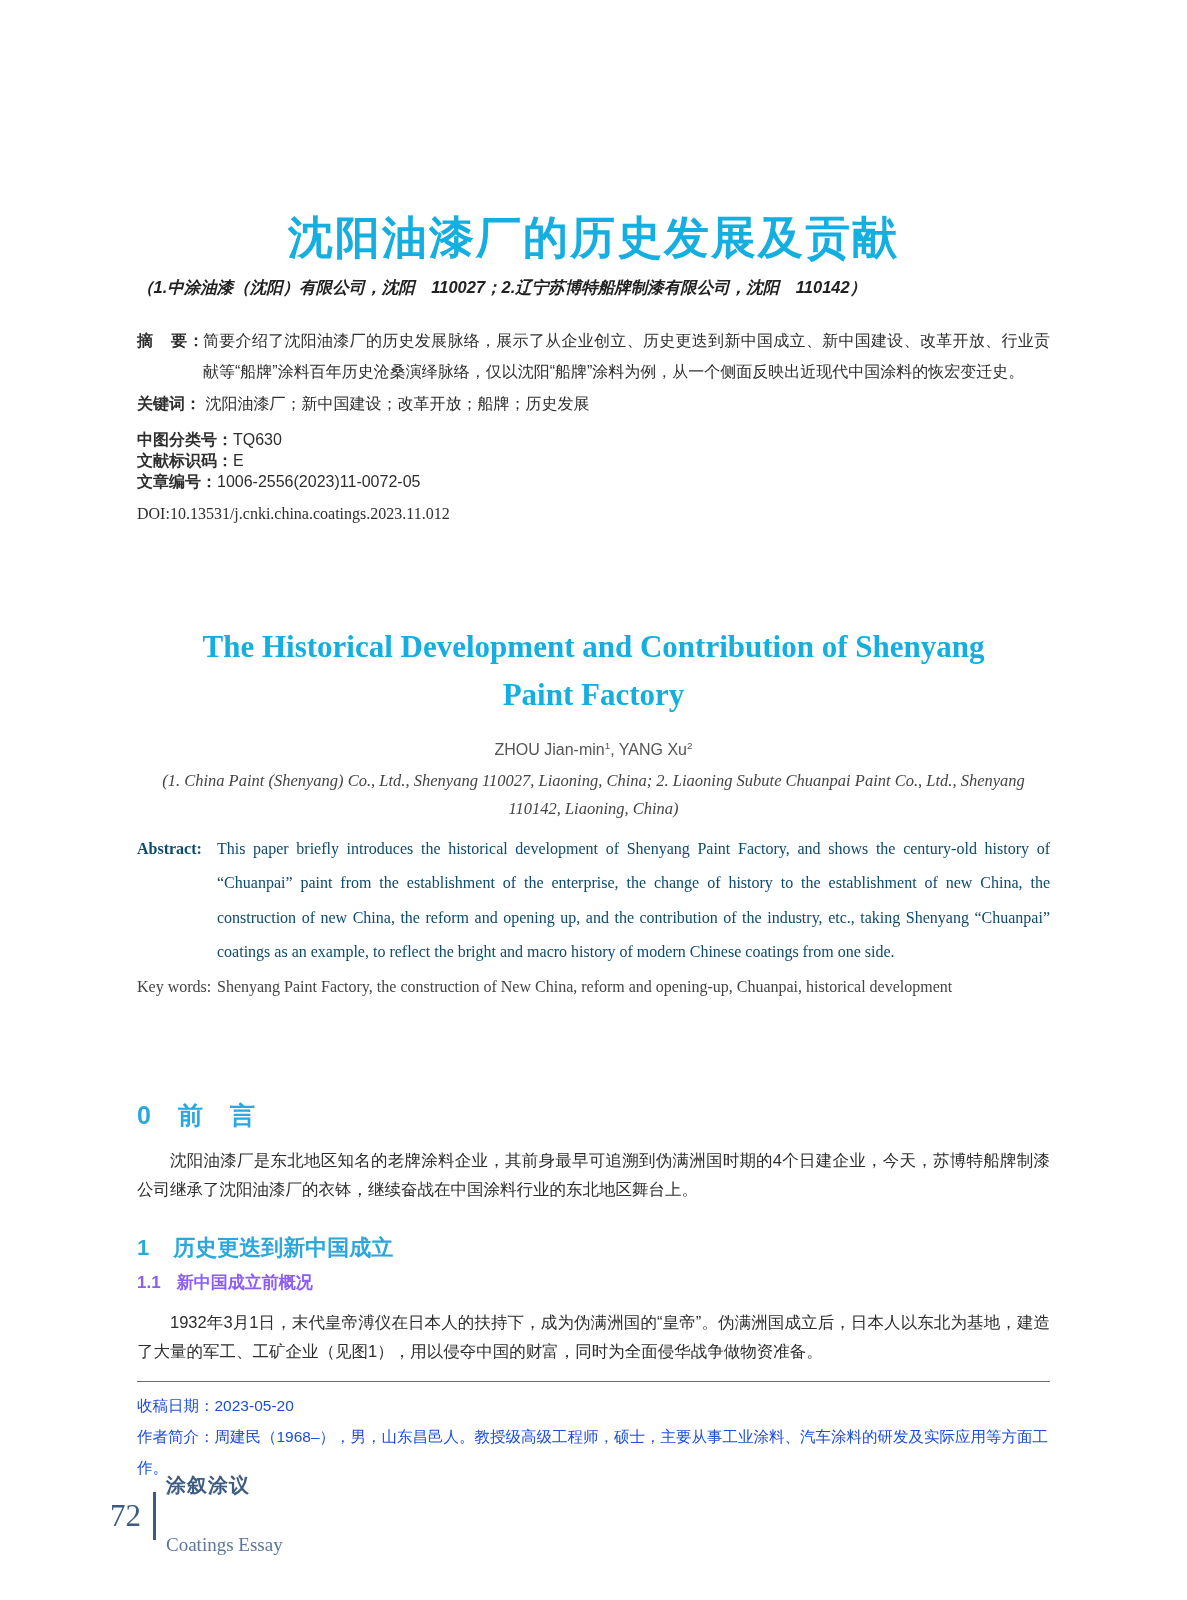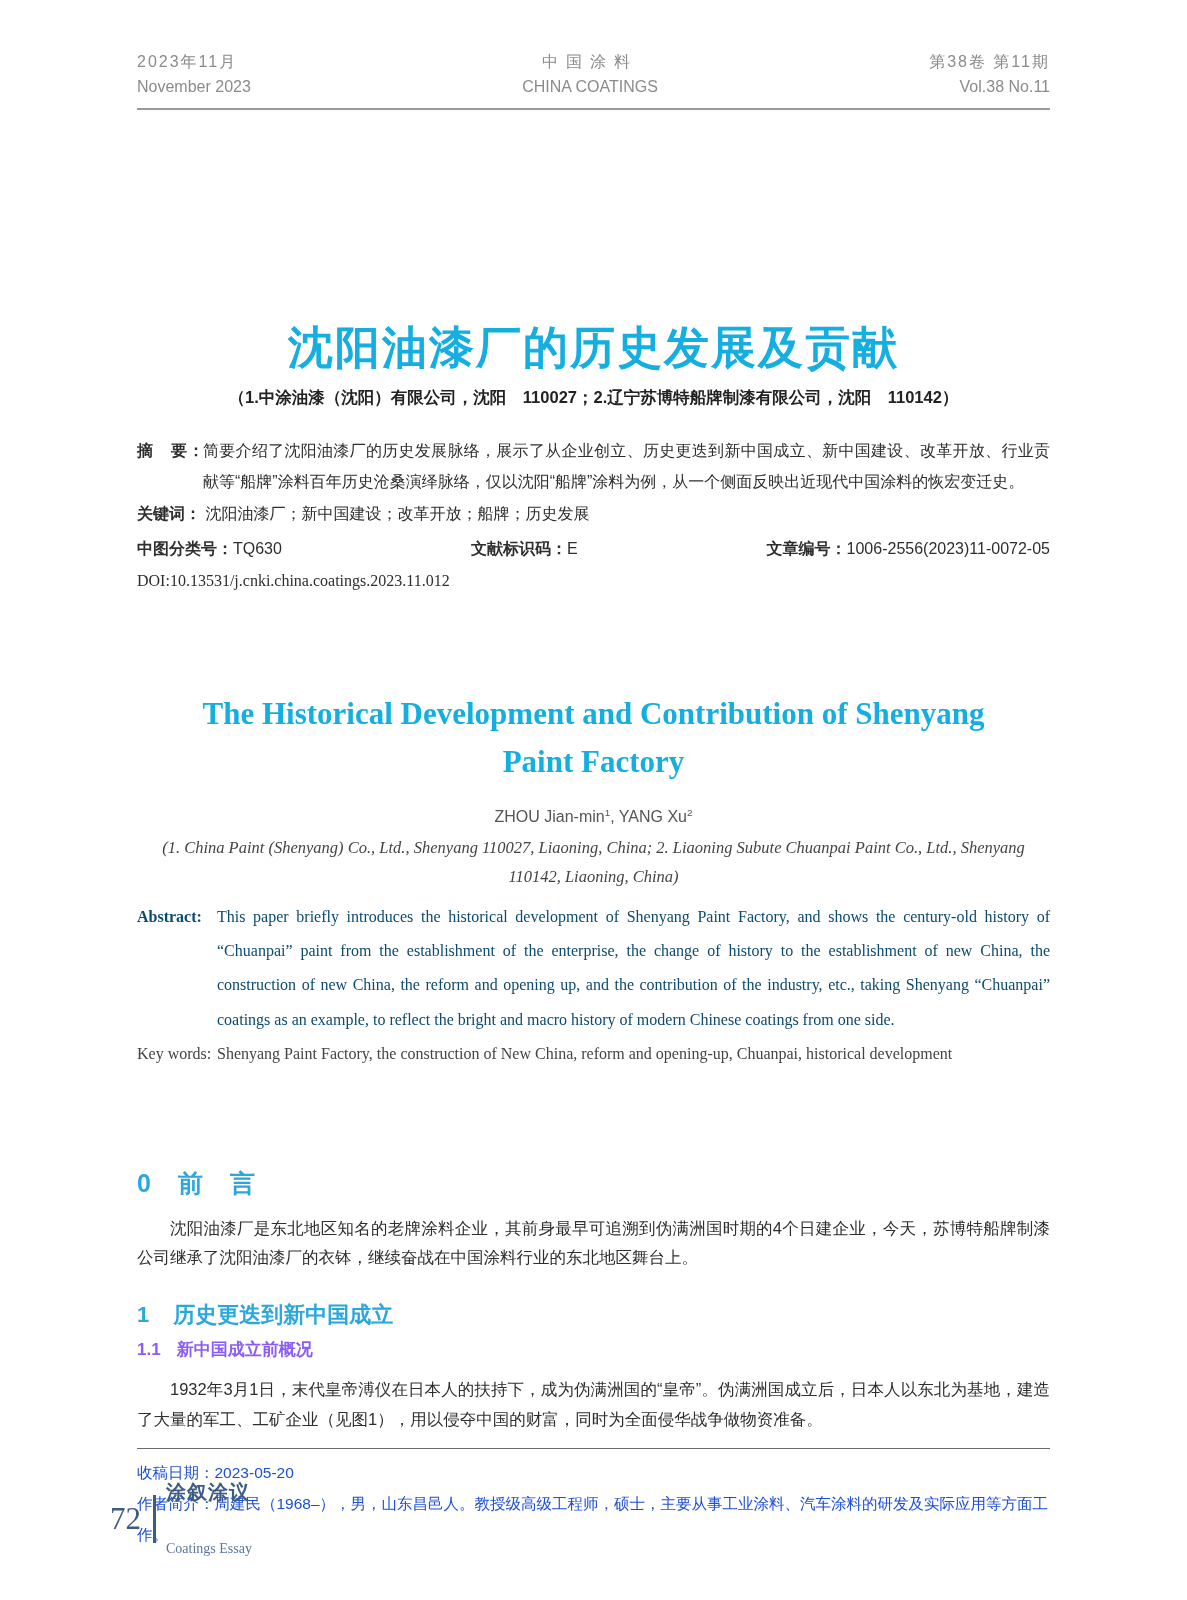--- a/index.html
+++ b/index.html
@@ -27,28 +27,28 @@
   .jheader .center .zh{letter-spacing:8px;}
   
   .title-zh{
     margin-top:208px;
     text-align:center;
     font-size:45px;font-weight:900;
     letter-spacing:2px;
     color:#14aee1;
   }
   .authors-zh{margin-top:24px;text-align:center;font-size:17px;font-weight:700;color:#222;}
-  .affil-zh{margin-top:9px;text-align:center;font-size:16.5px;font-weight:700;color:#222;}
+  .affil-zh{margin-top:9px;font-size:16.5px;font-weight:700;color:#222;font-style:italic;}
   sup{font-size:0.62em;vertical-align:super;line-height:0;}
   
   .abs-zh{position:relative;margin-top:26px;padding-left:66px;font-size:16px;line-height:1.95;text-align:justify;color:#2e2e2e;}
   .abs-zh .lbl{position:absolute;left:0;top:0;font-weight:700;letter-spacing:1px;}
   .kw-zh{margin-top:2px;font-size:16px;line-height:1.9;color:#2e2e2e;}
   .kw-zh .lbl{font-weight:700;}
-  .meta-row{margin-top:10px;display:flex;justify-content:space-between;font-size:16px;color:#2e2e2e;}
+  .meta-row{margin-top:10px;display:flex;justify-content:space-between;font-size:16px;color:#2e2e2e;flex-direction:column;}
   .meta-row .lbl{font-weight:700;}
   .doi{margin-top:12px;font-family:"Liberation Serif", serif;font-size:16px;color:#2e2e2e;}
   
   .title-en{
     margin-top:100px;
     text-align:center;
     font-family:"Liberation Serif", serif;
     font-size:31px;font-weight:700;
     line-height:1.55;
     color:#14aee1;
@@ -81,41 +81,27 @@
   .sec1 .num{margin-right:24px;}
   .sec11{margin-top:8px;color:#8b5cf6;font-weight:700;font-size:17px;}
   .sec11 .num{margin-right:16px;}
   
   .footnotes{margin-top:14px;border-top:1.5px solid #6a6a6a;padding-top:8px;font-size:15.5px;line-height:2.0;color:#1d4ed8;}
   
   .pfooter{position:absolute;left:110px;bottom:42px;display:flex;align-items:center;color:#3e5c82;}
   .pfooter .pno{font-family:"Liberation Serif", serif;font-size:31px;margin-right:12px;}
   .pfooter .bar{width:3px;height:48px;background:#3e5c82;margin-right:10px;}
   .pfooter .col-zh{font-size:20px;font-weight:800;letter-spacing:1px;line-height:1.2;}
-  .pfooter .col-en{font-family:"Liberation Serif", serif;font-size:14px;color:#5b779a;line-height:1.3;margin-top:36px;}
+  .pfooter .col-en{font-family:"Liberation Serif", serif;font-size:19px;color:#5b779a;line-height:1.3;margin-top:36px;}
 </style>
 </head>
 <body>
 
 <div class="page">
 
-  <div class="jheader">
-    <div class="col left">
-      <div class="zh">2023年11月</div>
-      <div class="en">November 2023</div>
-    </div>
-    <div class="col center">
-      <div class="zh">中国涂料</div>
-      <div class="en">CHINA COATINGS</div>
-    </div>
-    <div class="col right">
-      <div class="zh">第38卷  第11期</div>
-      <div class="en">Vol.38  No.11</div>
-    </div>
-  </div>
 
   <div class="title-zh">沈阳油漆厂的历史发展及贡献</div>
 
 
   <div class="affil-zh">（1.中涂油漆（沈阳）有限公司，沈阳　110027；2.辽宁苏博特船牌制漆有限公司，沈阳　110142）</div>
 
   <div class="abs-zh">
     <span class="lbl">摘　要：</span>
     <span>简要介绍了沈阳油漆厂的历史发展脉络，展示了从企业创立、历史更迭到新中国成立、新中国建设、改革开放、行业贡献等“船牌”涂料百年历史沧桑演绎脉络，仅以沈阳“船牌”涂料为例，从一个侧面反映出近现代中国涂料的恢宏变迁史。</span>
   </div>

